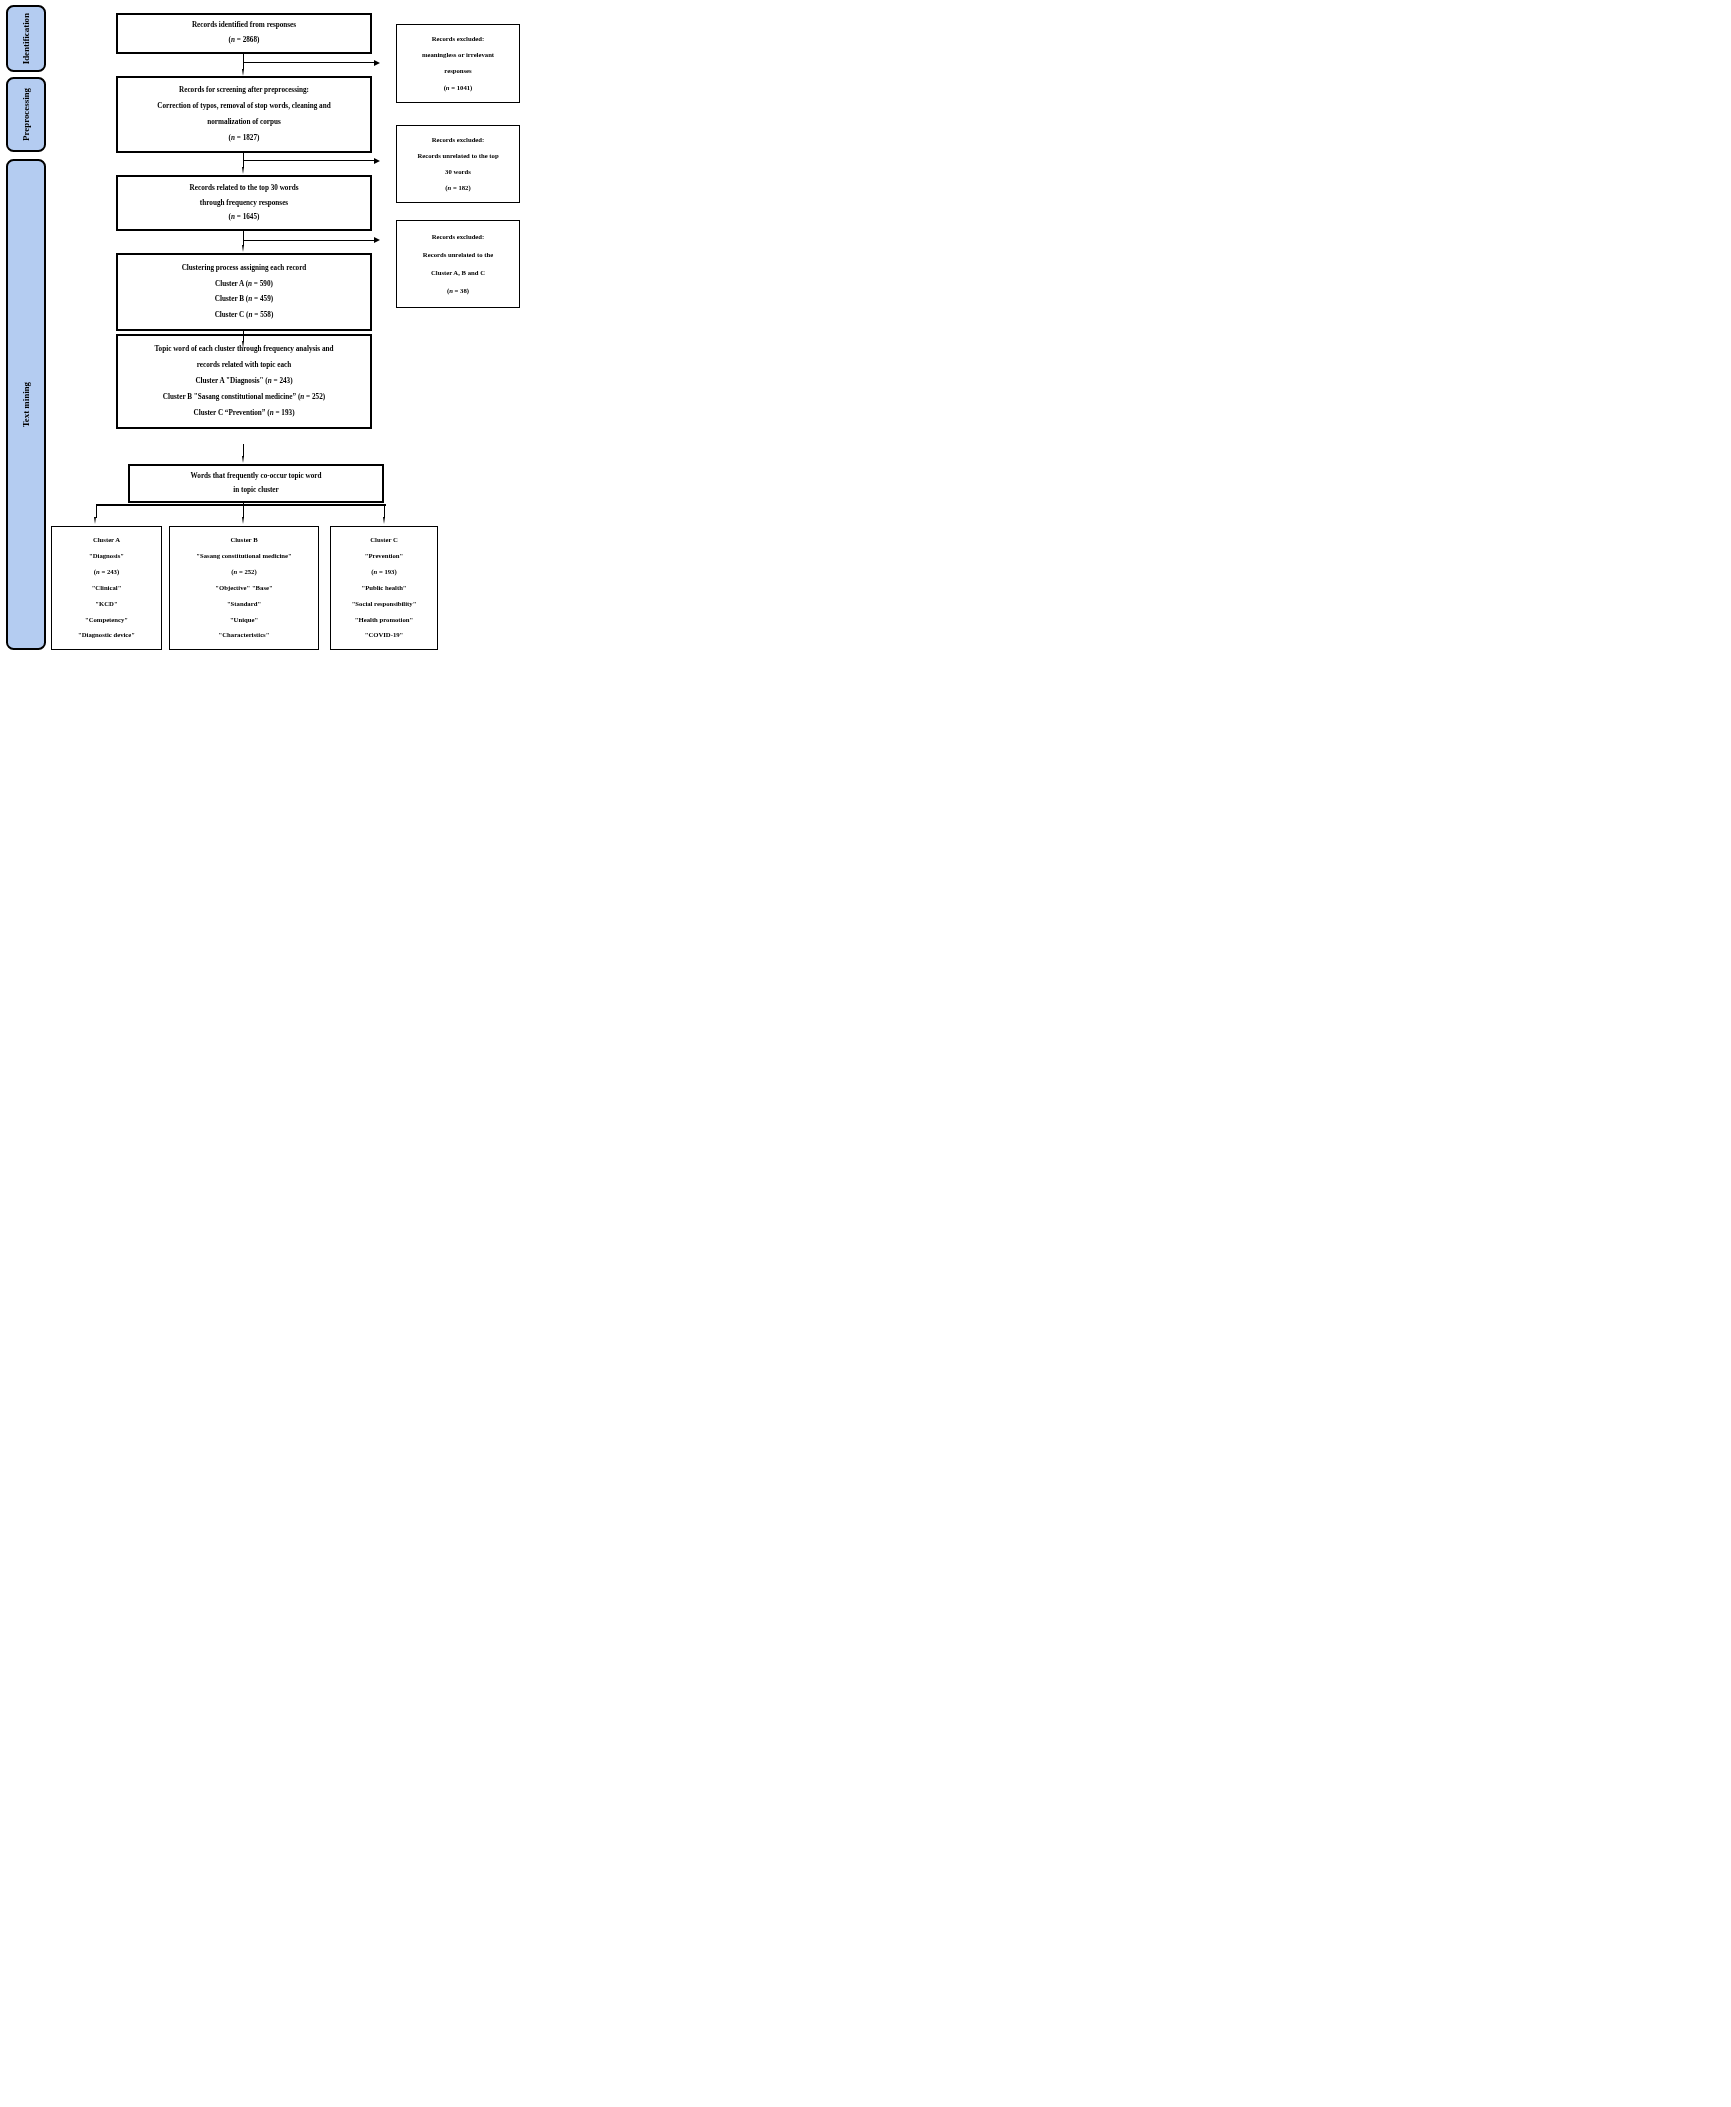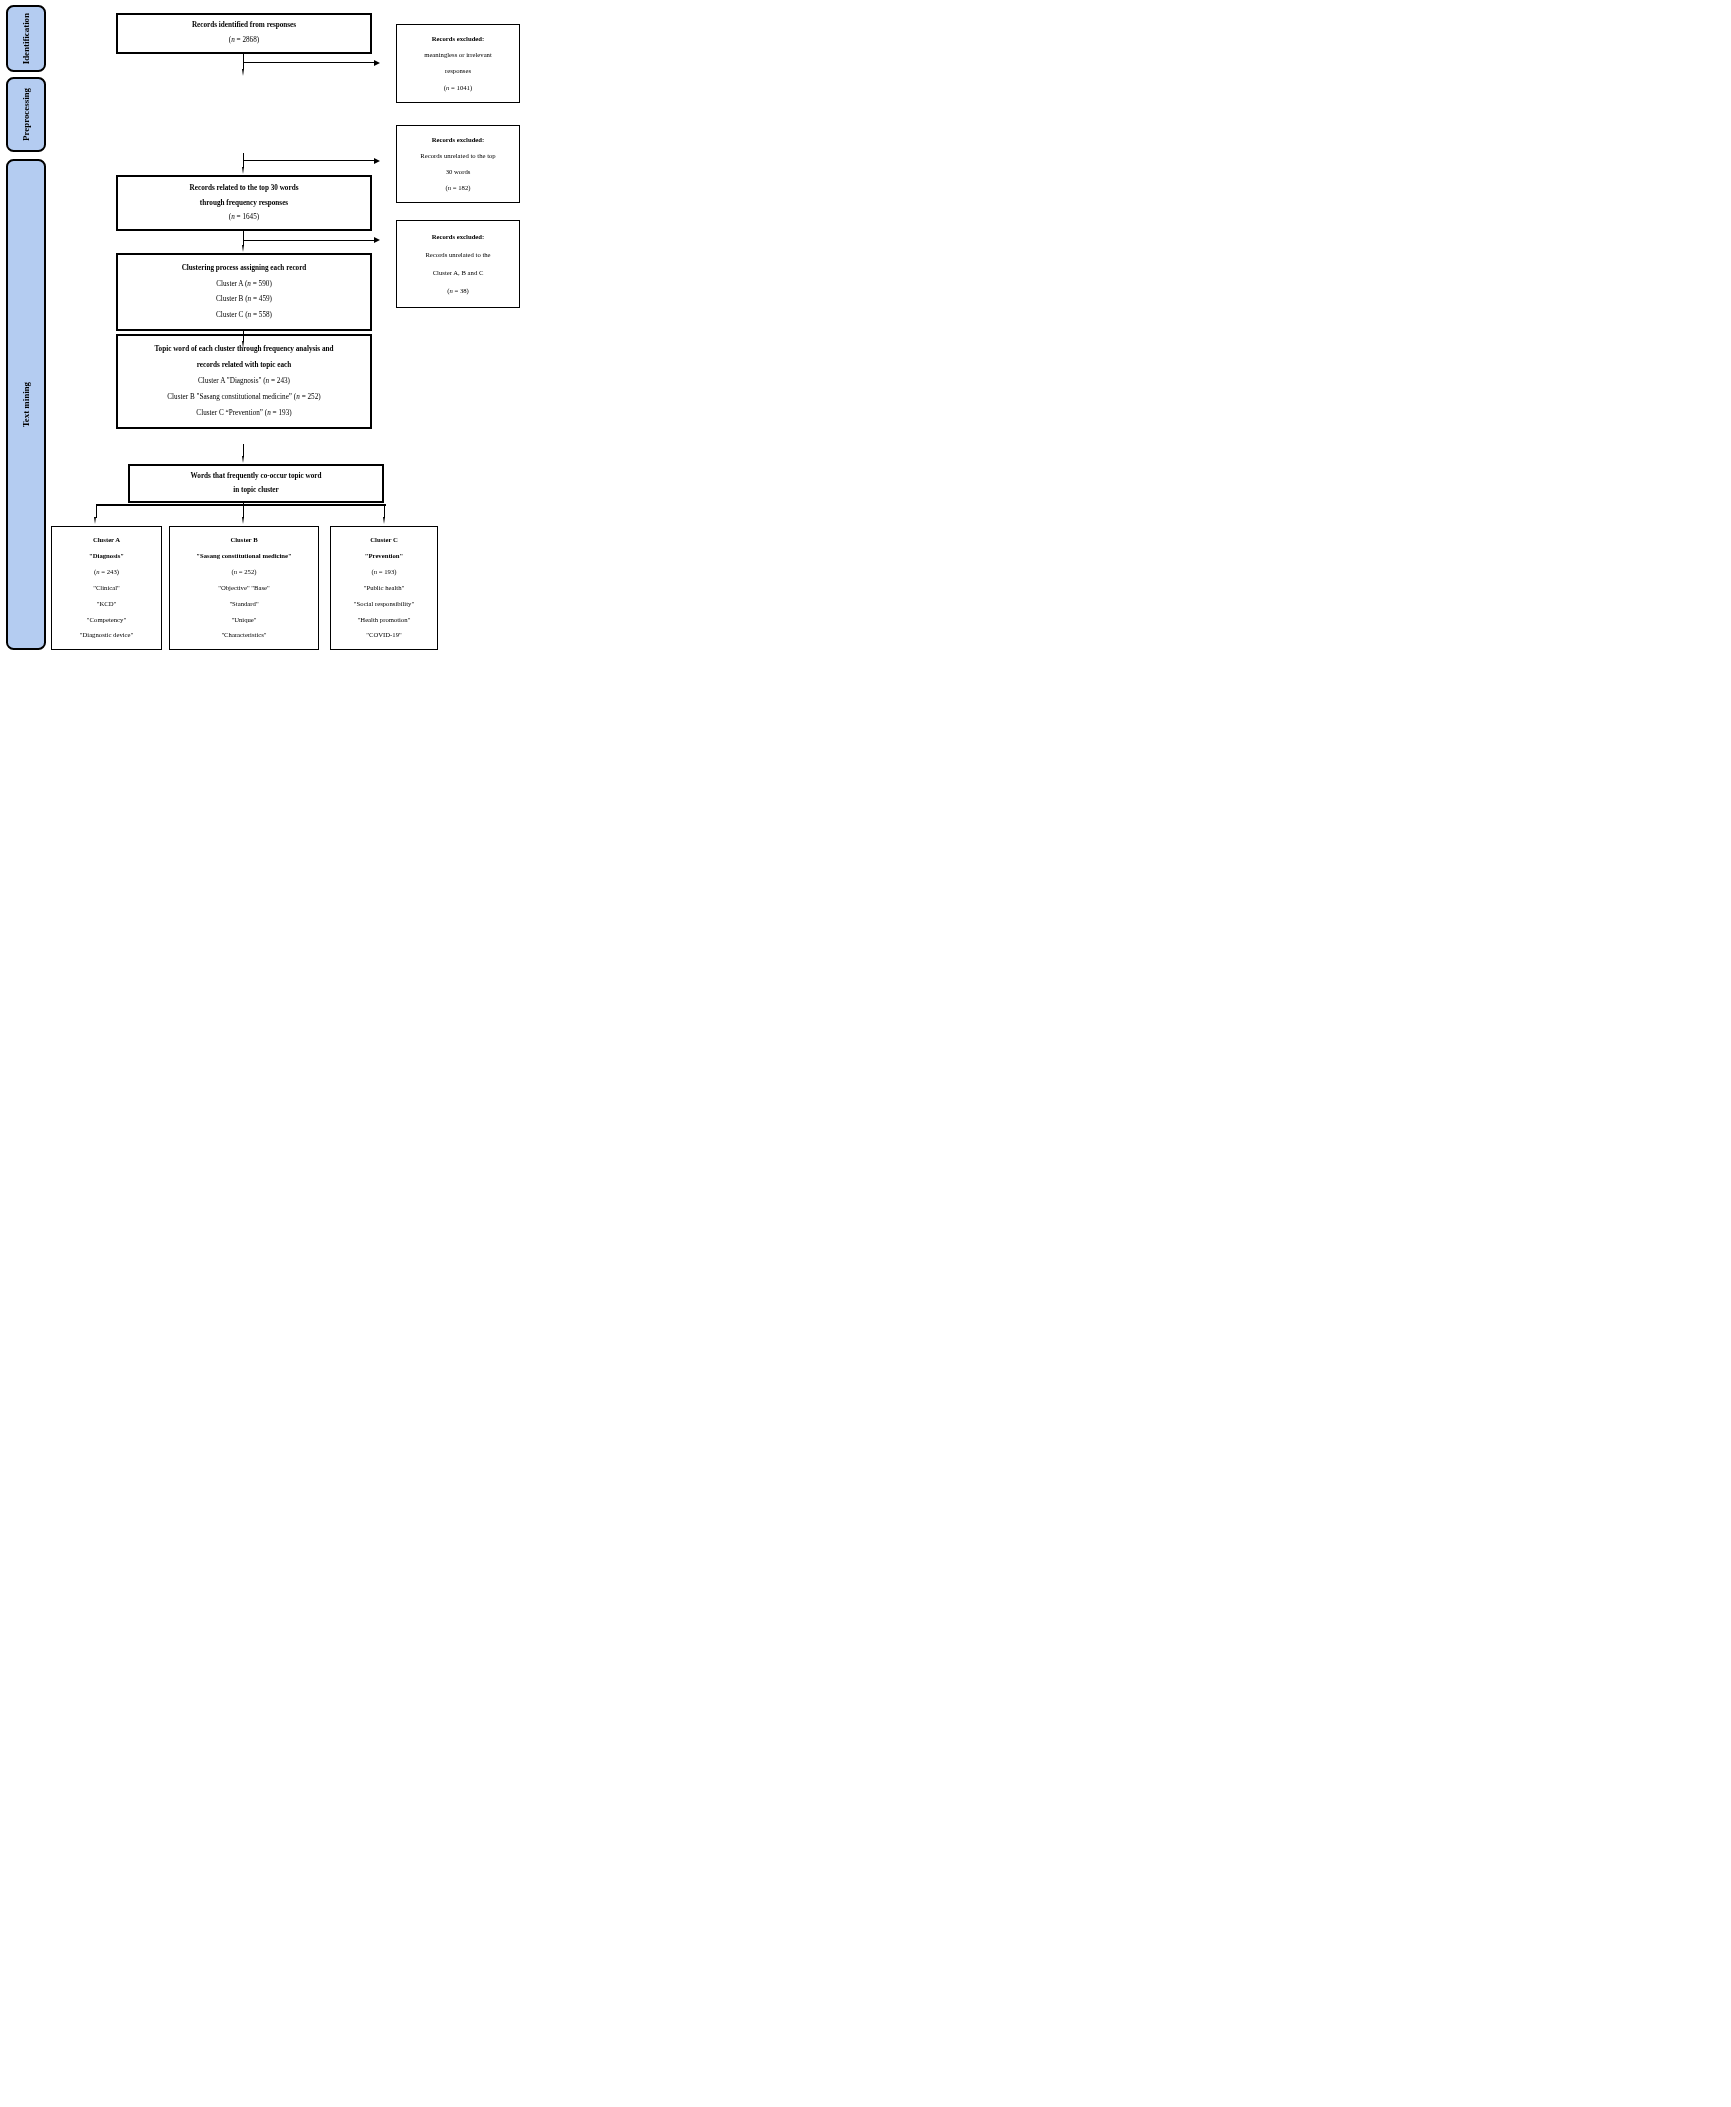--- a/index.html
+++ b/index.html
@@ -25,21 +25,21 @@
   
   .fbox{
     position:absolute;background:#fff;box-sizing:border-box;
     border:2.1px solid #000;
     display:flex;flex-direction:column;justify-content:space-evenly;align-items:center;
     text-align:center;padding:1.7px 3.4px;
   }
   .main{left:116px;width:256px;font-size:7.2px;border-width:2.5px;}
   .excl{left:396px;width:124px;font-size:6.7px;border-width:1.7px;}
   .clus{top:526px;height:124px;font-size:6.7px;border-width:1.7px;}
-  .line{line-height:1.25;}
+  .line{line-height:1.25;font-weight:bold;}
   .line.b{font-weight:bold;}
 
   
   .vline{position:absolute;width:0.8px;background:#000;}
   .hline{position:absolute;height:0.8px;background:#000;}
   .hline.thick{height:1.7px;}
   .spike-down{position:absolute;width:0;height:0;
     border-left:1.7px solid transparent;border-right:1.7px solid transparent;
     border-top:7.6px solid #000;}
   .spike-right{position:absolute;width:0;height:0;
@@ -57,20 +57,26 @@
   <div class="stage" style="top:77px;height:75px;">
     <span class="stage-label">Preprocessing</span>
   </div>
   <div class="stage" style="top:159px;height:491px;">
     <span class="stage-label">Text mining</span>
   </div>
 
   <div class="fbox main" style="top:12.6px;height:41px;">
       <div class="line b">Records identified from responses</div>
       <div class="line">(<i>n</i> = 2868)</div>
+    </div>
+  <div class="fbox main" style="top:76px;height:77px;">
+      <div class="line b">Records for screening after preprocessing:</div>
+      <div class="line">Correction of typos, removal of stop words, cleaning and</div>
+      <div class="line">normalization of corpus</div>
+      <div class="line">(<i>n</i> = 1827)</div>
     </div>
   <div class="fbox main" style="top:175px;height:56px;align-items:center;">
       <div class="line b">Records related to the top 30 words</div>
       <div class="line b">through frequency responses</div>
       <div class="line">(<i>n</i> = 1645)</div>
     </div>
   <div class="fbox main" style="top:253px;height:78px;">
       <div class="line b">Clustering process assigning each record</div>
       <div class="line">Cluster A (<i>n</i> = 590)</div>
       <div class="line">Cluster B (<i>n</i> = 459)</div>

